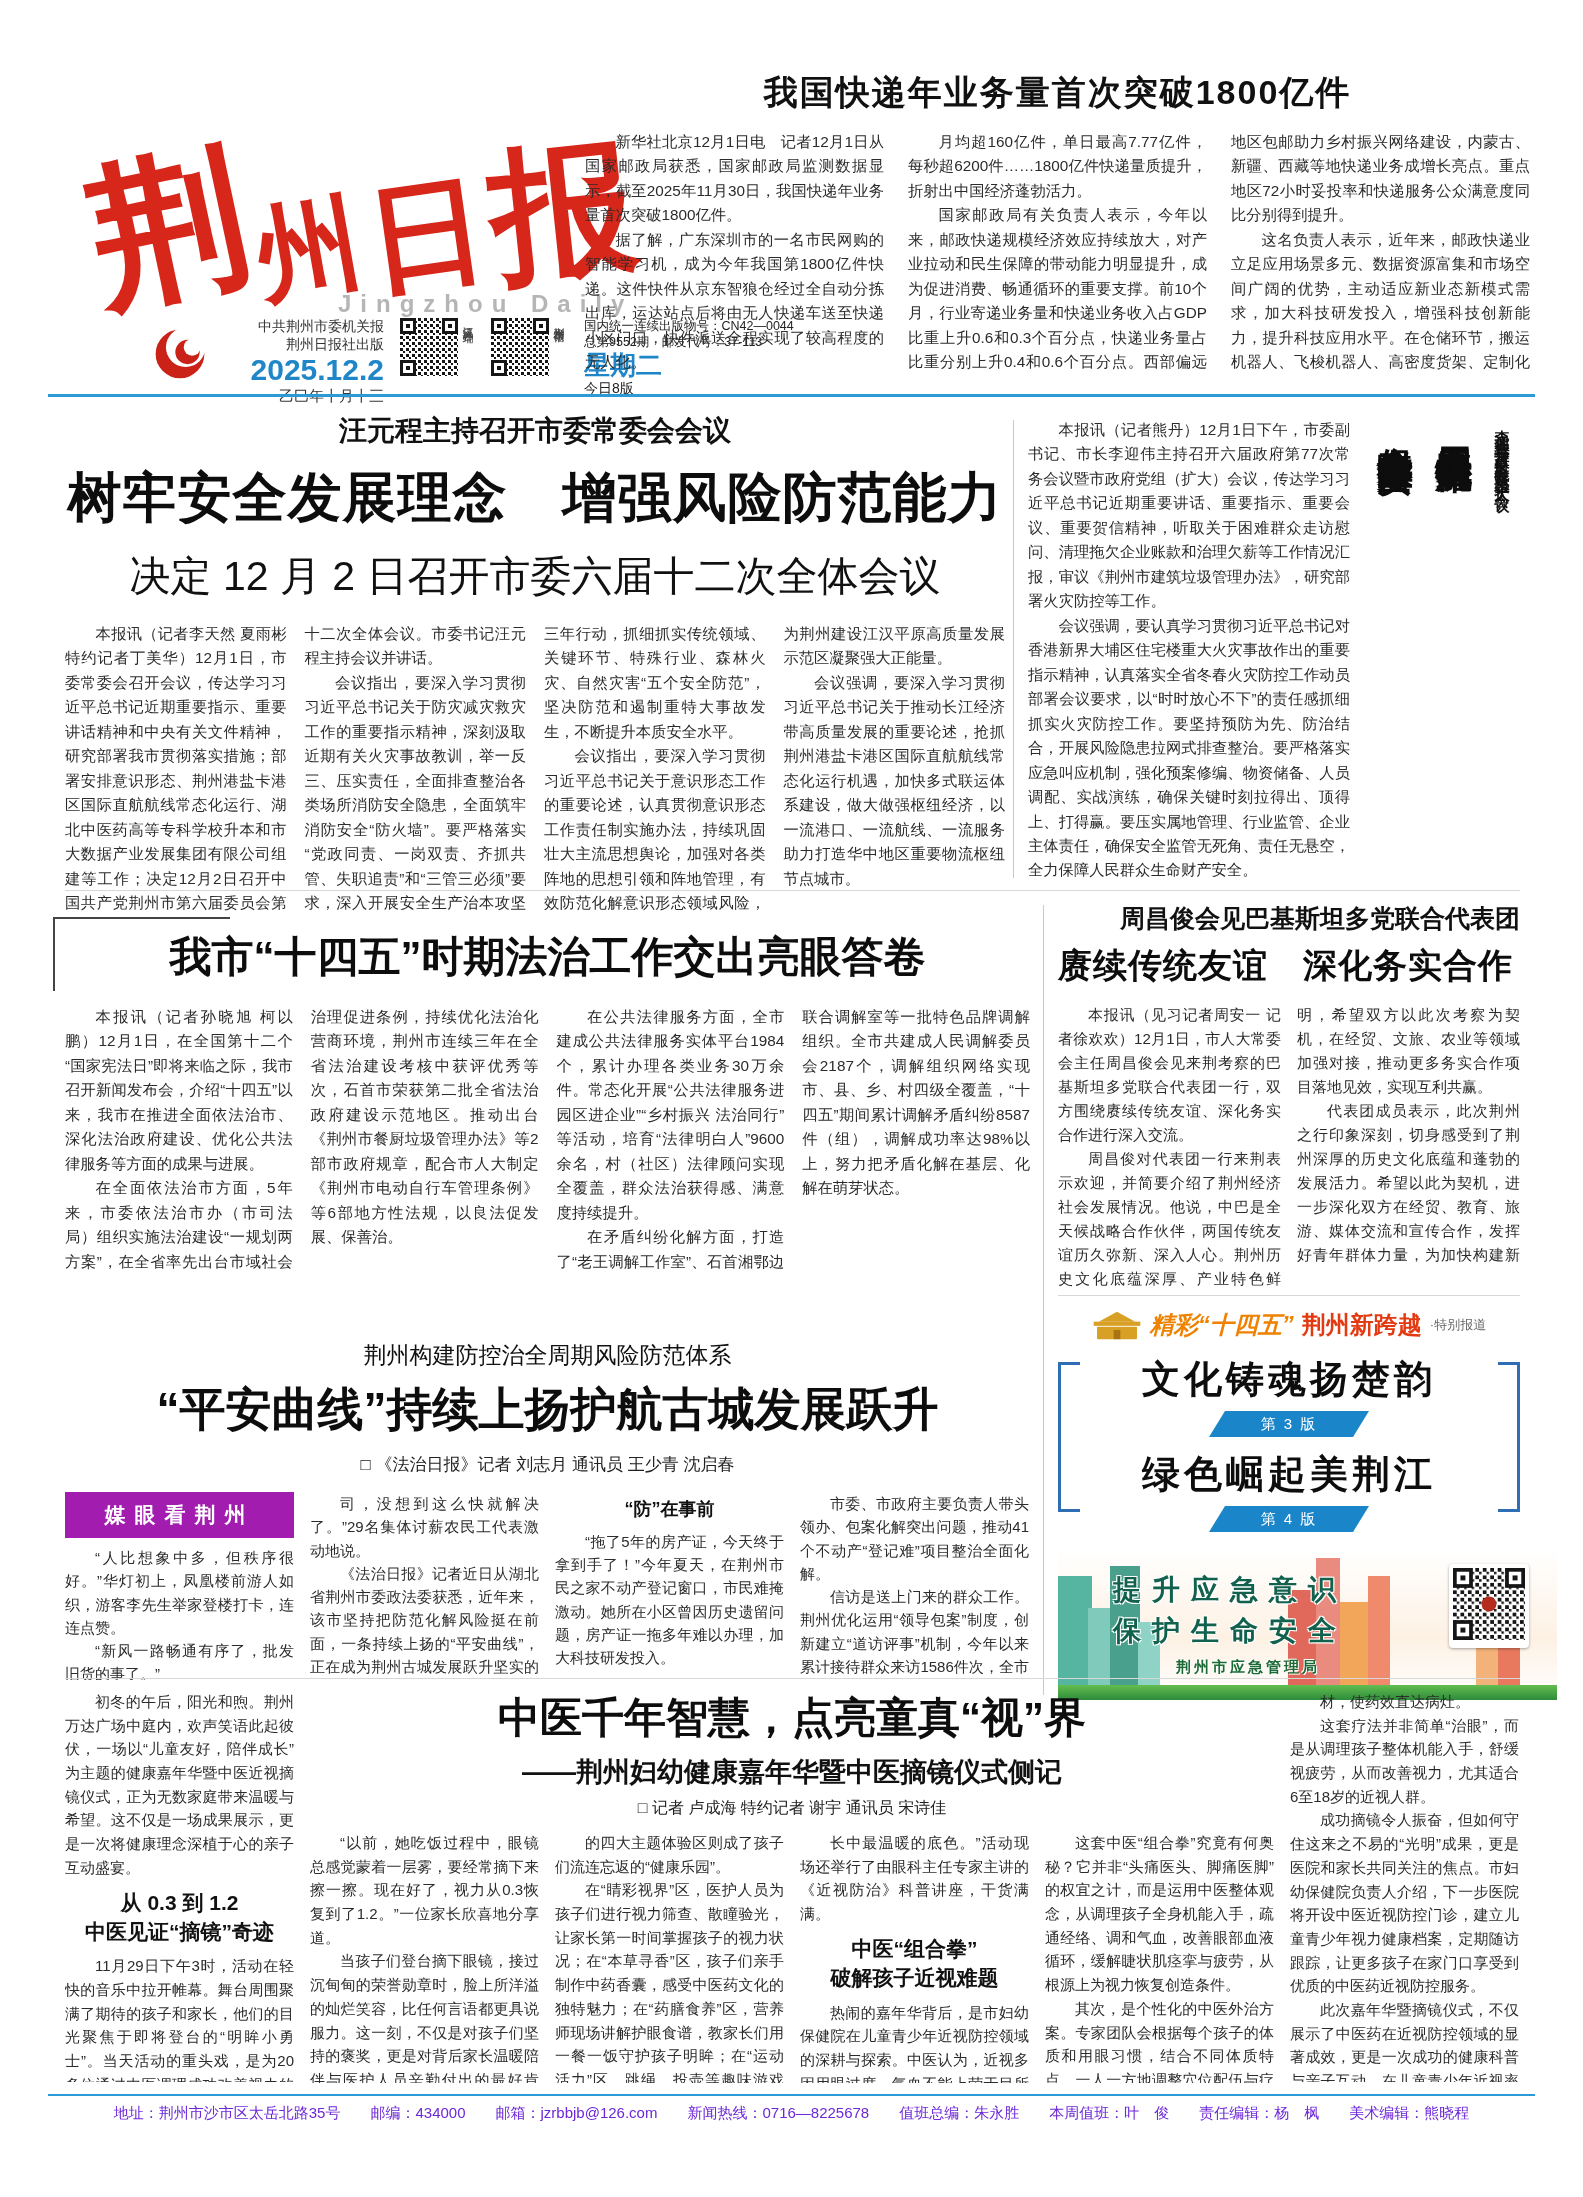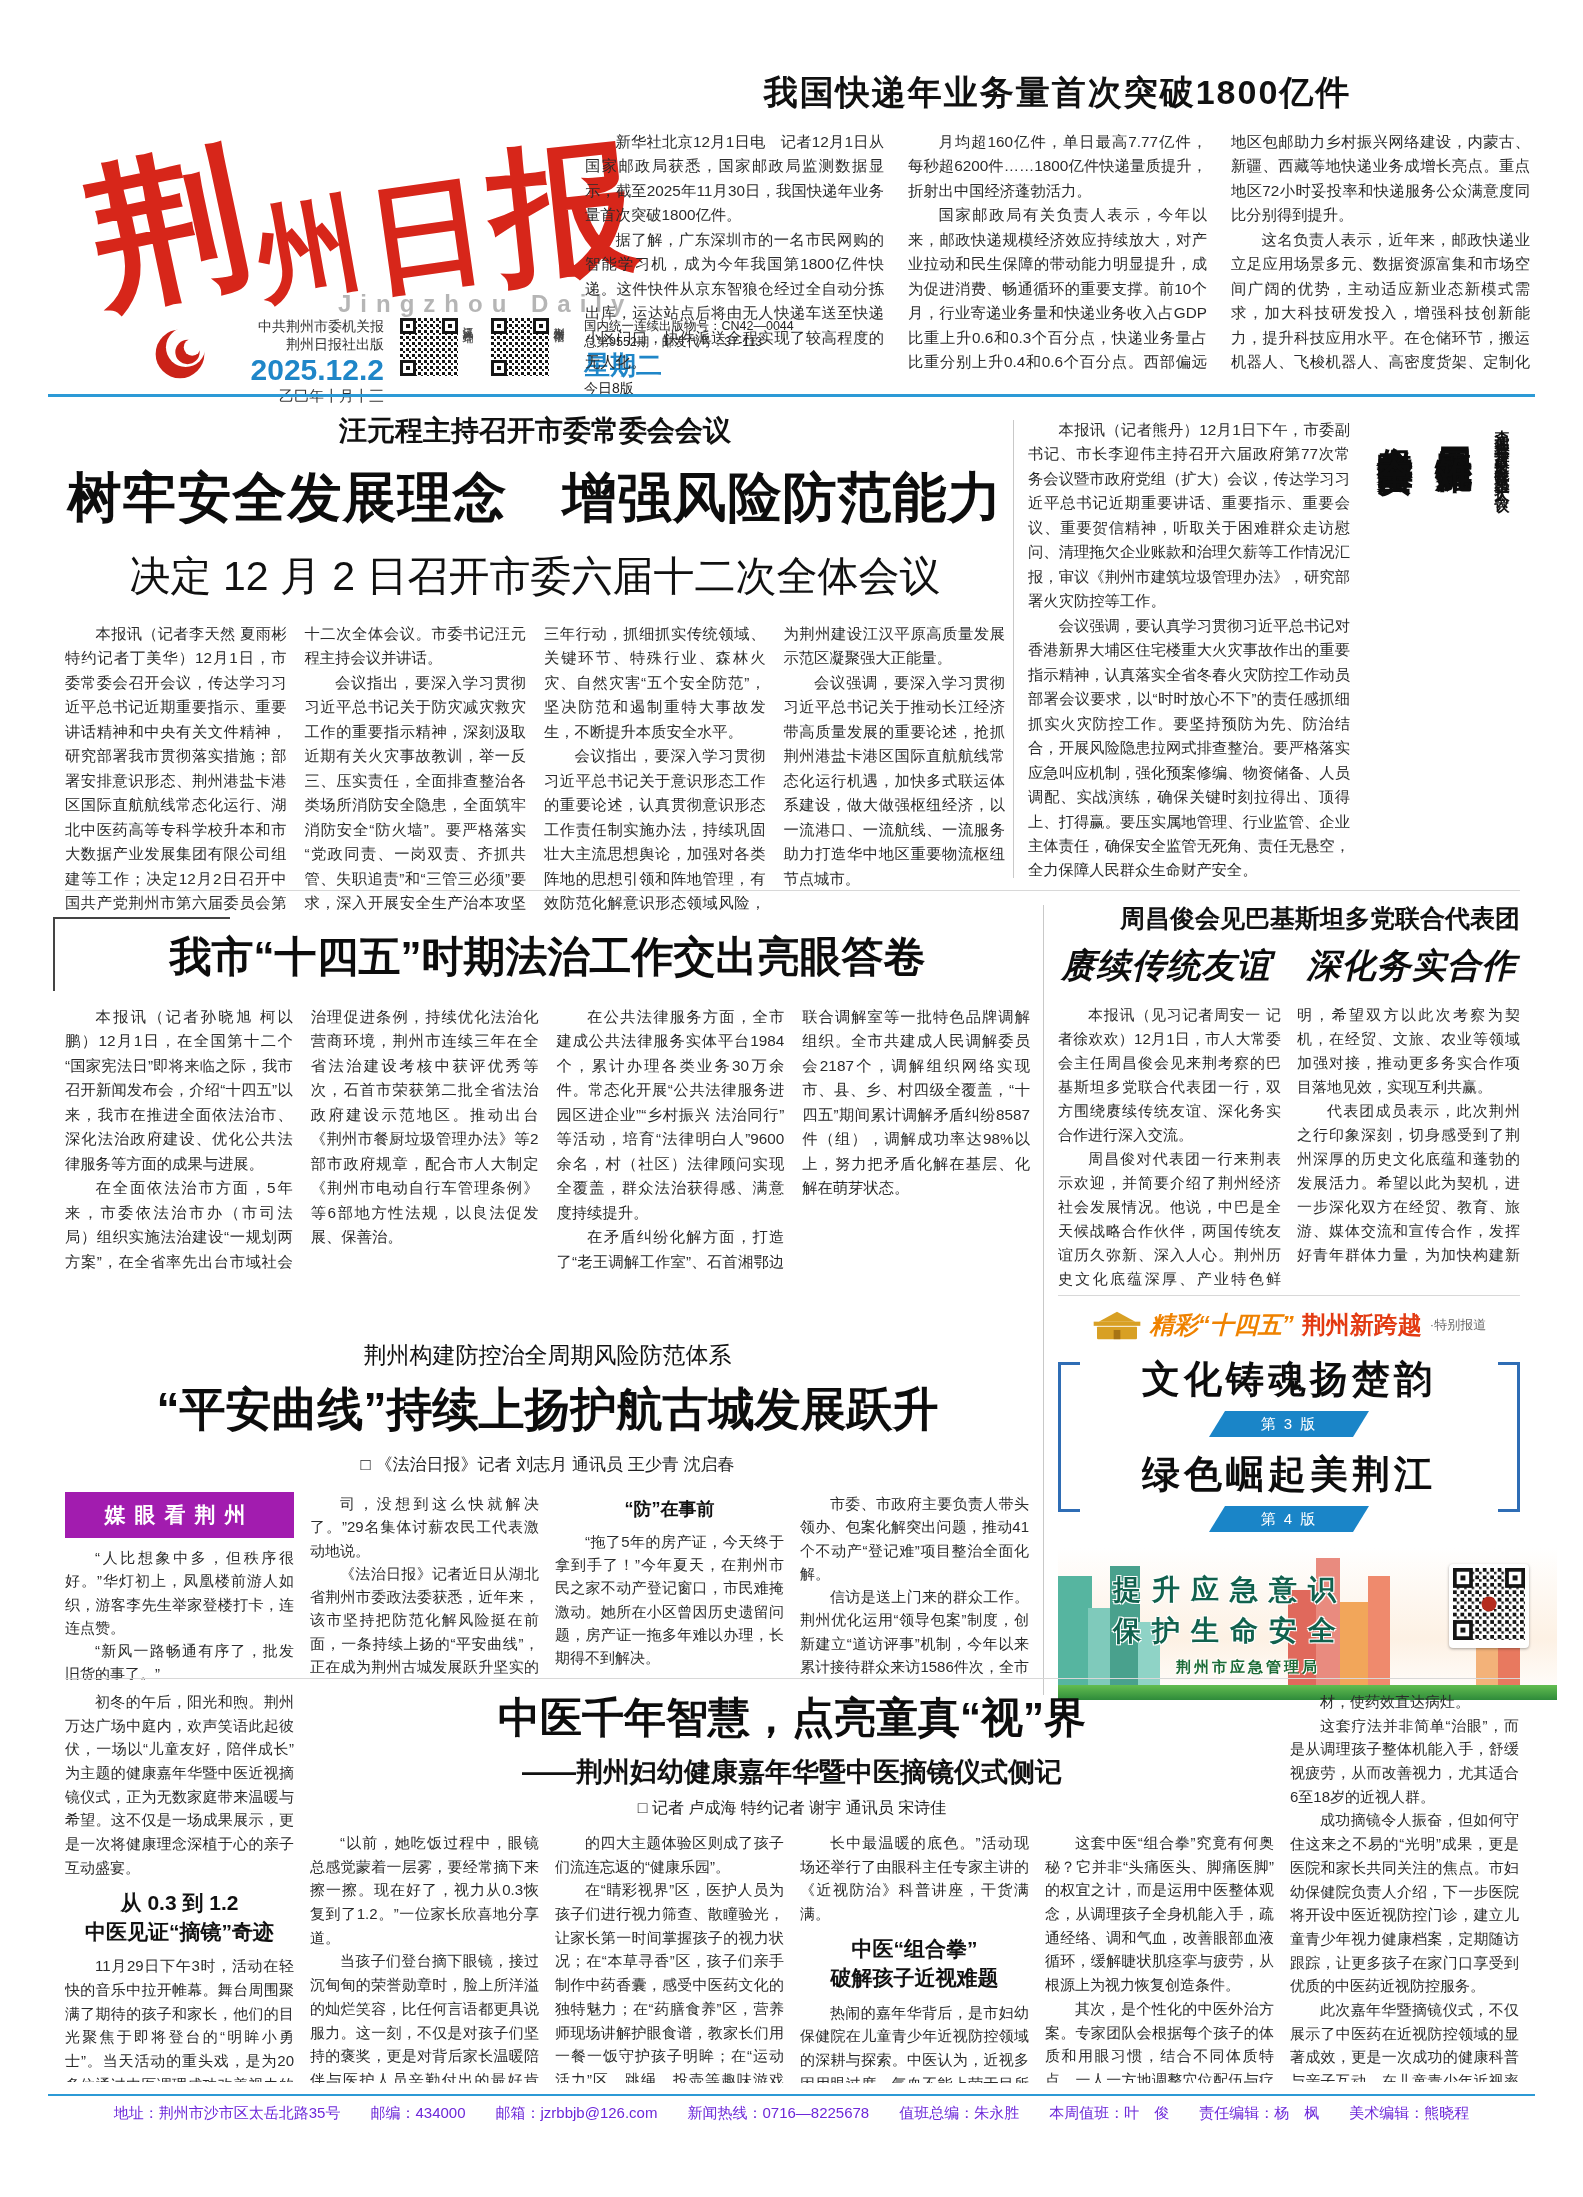--- a/index.html
+++ b/index.html
@@ -57,21 +57,21 @@
     font-family:"Liberation Serif","DejaVu Serif",serif; }
   .hr-light { position:absolute; height:1px; background:#d8d8d8; }
   
   .law { position:absolute; left:65px; top:905px; width:965px; }
   .law::before { content:""; position:absolute; left:-12px; top:12px; width:175px; height:72px;
     border-top:2px solid #444; border-left:2px solid #444; }
   .law h2 { font-size:42px; font-weight:900; text-align:center; color:#0d0d0d; padding-top:24px; }
   .law .body { margin-top:20px; height:330px; column-count:4; column-gap:18px; }
   .pak { position:absolute; left:1058px; top:902px; width:462px; }
   .pak .kicker { font-size:25px; font-weight:bold; text-align:right; color:#111; }
-  .pak h2 { font-size:34px; font-weight:900; text-align:center; color:#0d0d0d; margin-top:8px; letter-spacing:1px;font-style:italic; }
+  .pak h2 { font-size:34px; font-weight:900; text-align:left; color:#0d0d0d; margin-top:8px; letter-spacing:1px; }
   .pak .body { margin-top:14px; height:290px; column-count:2; column-gap:16px; font-size:15px; }
   
   .special { position:absolute; left:1058px; top:1302px; width:462px; height:238px; }
   .special .bracket { position:absolute; top:60px; width:22px; height:150px; }
   .special .bl { left:0; border-left:3px solid #2f6db5; border-top:3px solid #2f6db5; border-bottom:3px solid #2f6db5; }
   .special .br { right:0; border-right:3px solid #2f6db5; border-top:3px solid #2f6db5; border-bottom:3px solid #2f6db5; }
   .special .shead { display:flex; align-items:center; justify-content:center; gap:8px; padding-top:6px; }
   .special .t1 { font-size:24px; font-weight:900; font-style:italic; color:#ef8200; }
   .special .t2 { font-size:24px; font-weight:900; color:#e33a12; }
   .special .t3 { font-size:13px; color:#666; }
@@ -343,21 +343,21 @@
             <p>“新风一路畅通有序了，批发旧货的事了。”</p>
           </div>
       </div>
       <div class="col body">
           <p>司，没想到这么快就解决了。”29名集体讨薪农民工代表激动地说。</p>
           <p>《法治日报》记者近日从湖北省荆州市委政法委获悉，近年来，该市坚持把防范化解风险挺在前面，一条持续上扬的“平安曲线”，正在成为荆州古城发展跃升坚实的护航力量。</p>
         </div>
       <div class="col">
         <div class="subhead">“防”在事前</div>
         <div class="body">
-            <p>“拖了5年的房产证，今天终于拿到手了！”今年夏天，在荆州市民之家不动产登记窗口，市民难掩激动。她所在小区曾因历史遗留问题，房产证一拖多年难以办理，长期得不到解决。</p>
+            <p>“拖了5年的房产证，今天终于拿到手了！”今年夏天，在荆州市民之家不动产登记窗口，市民难掩激动。她所在小区曾因历史遗留问题，房产证一拖多年难以办理，加大科技研发投入。</p>
           </div>
       </div>
       <div class="col">
         <div class="body">
             <p>市委、市政府主要负责人带头领办、包案化解突出问题，推动41个不动产“登记难”项目整治全面化解。</p>
             <p>信访是送上门来的群众工作。荆州优化运用“领导包案”制度，创新建立“道访评事”机制，今年以来累计接待群众来访1586件次，全市各级领导干部“一槌子”措施推动问题实质性化解。</p>
           </div>
 
       </div>
     </div>

